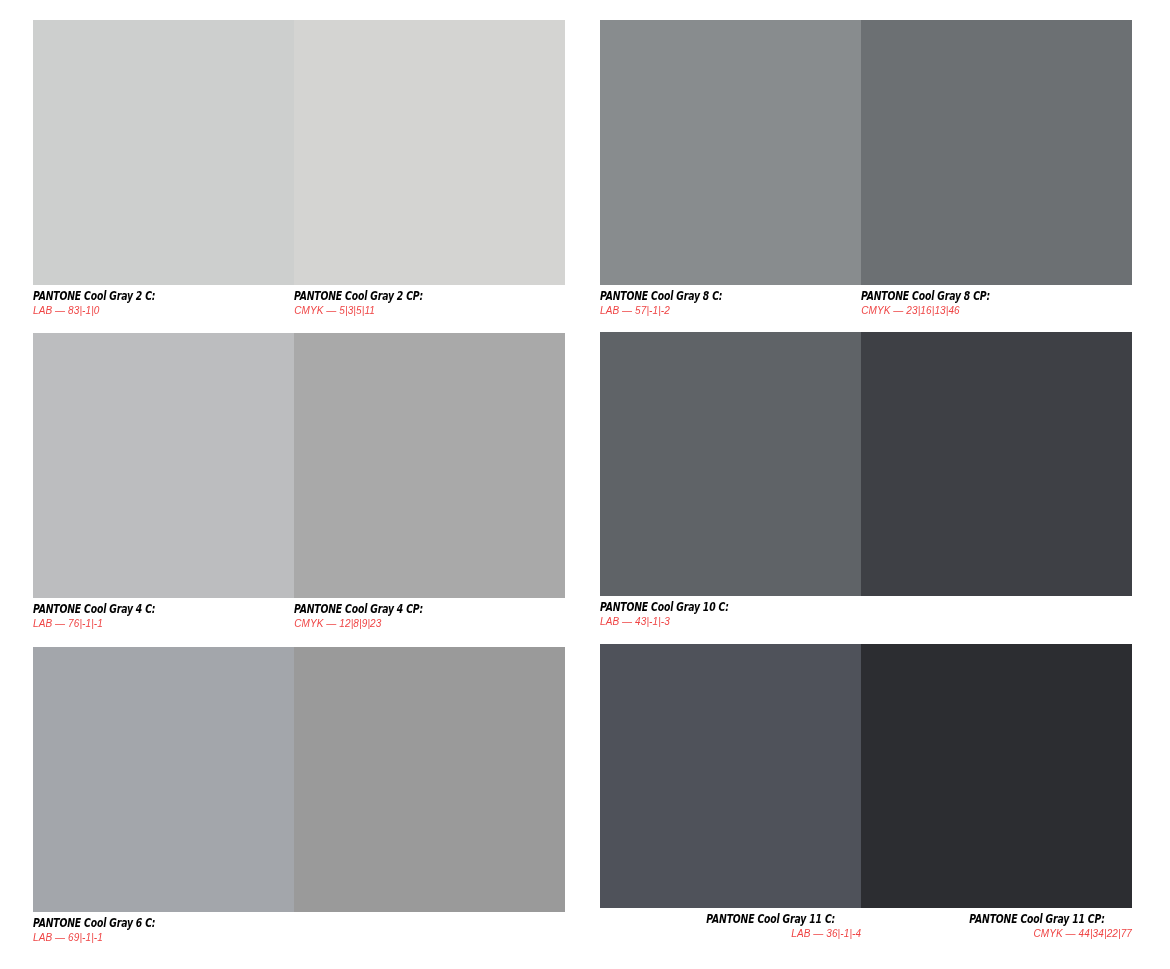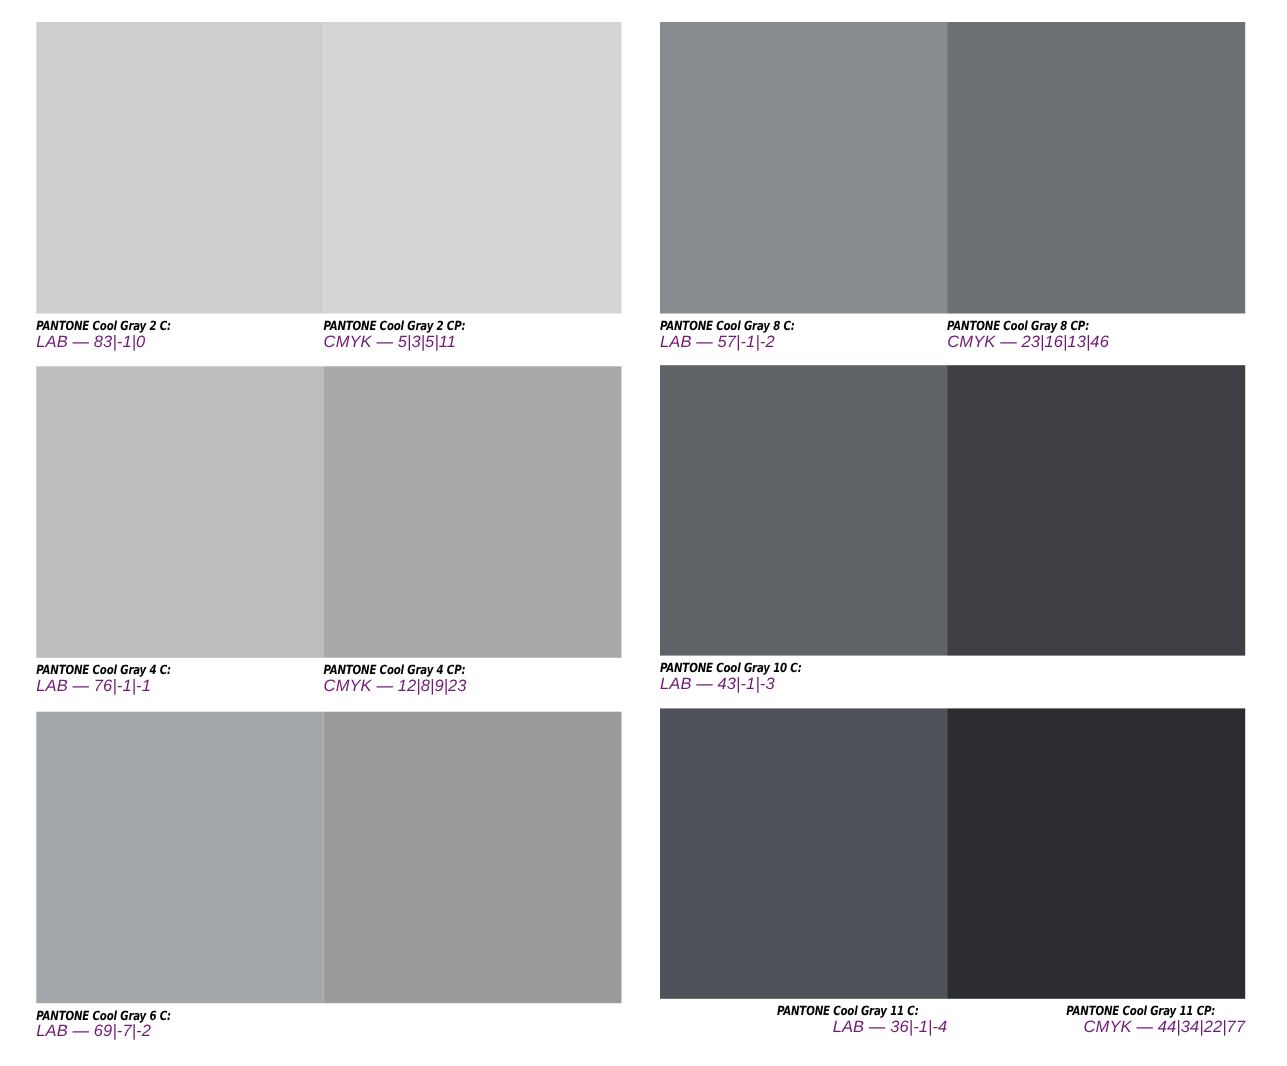--- a/index.html
+++ b/index.html
@@ -67,23 +67,23 @@
     font-stretch: condensed;
     letter-spacing: -0.2px;
     line-height: 14px;
     color: #000000;
     white-space: nowrap;
     transform: scaleX(0.9);
     transform-origin: left center;
   }
   .caption-value {
     font-family: "Liberation Sans", sans-serif;
-    font-size: 15px;
+    font-size: 10px;
     line-height: 16px;
-    color: #701a75;
+    color: #ef4444;
     white-space: nowrap;
     letter-spacing: 0.1px;
   }
 </style>
 </head>
 <body>
 
 <div class="sheet">
 
   <div class="column column-left">
@@ -129,21 +129,21 @@
     <div class="pair-block" style="top:647px; height:265px;">
       <div class="swatch-strip">
         <div class="swatch-half coated" style="background:#a3a6ab;"></div>
         <div class="swatch-half process" style="background:#9a9a9a;"></div>
       </div>
     </div>
     <div class="pair-block" style="top:912px; height:44px;">
       <div class="captions">
         <div class="caption coated">
           <div class="caption-title">PANTONE Cool Gray 6 C:</div>
-          <div class="caption-value">LAB — 69|-7|-2</div>
+          <div class="caption-value">LAB — 69|-1|-1</div>
         </div>
       </div>
     </div>
 
   </div>
 
   <div class="column column-right">
 
     <div class="pair-block" style="top:20px; height:265px;">
       <div class="swatch-strip">

